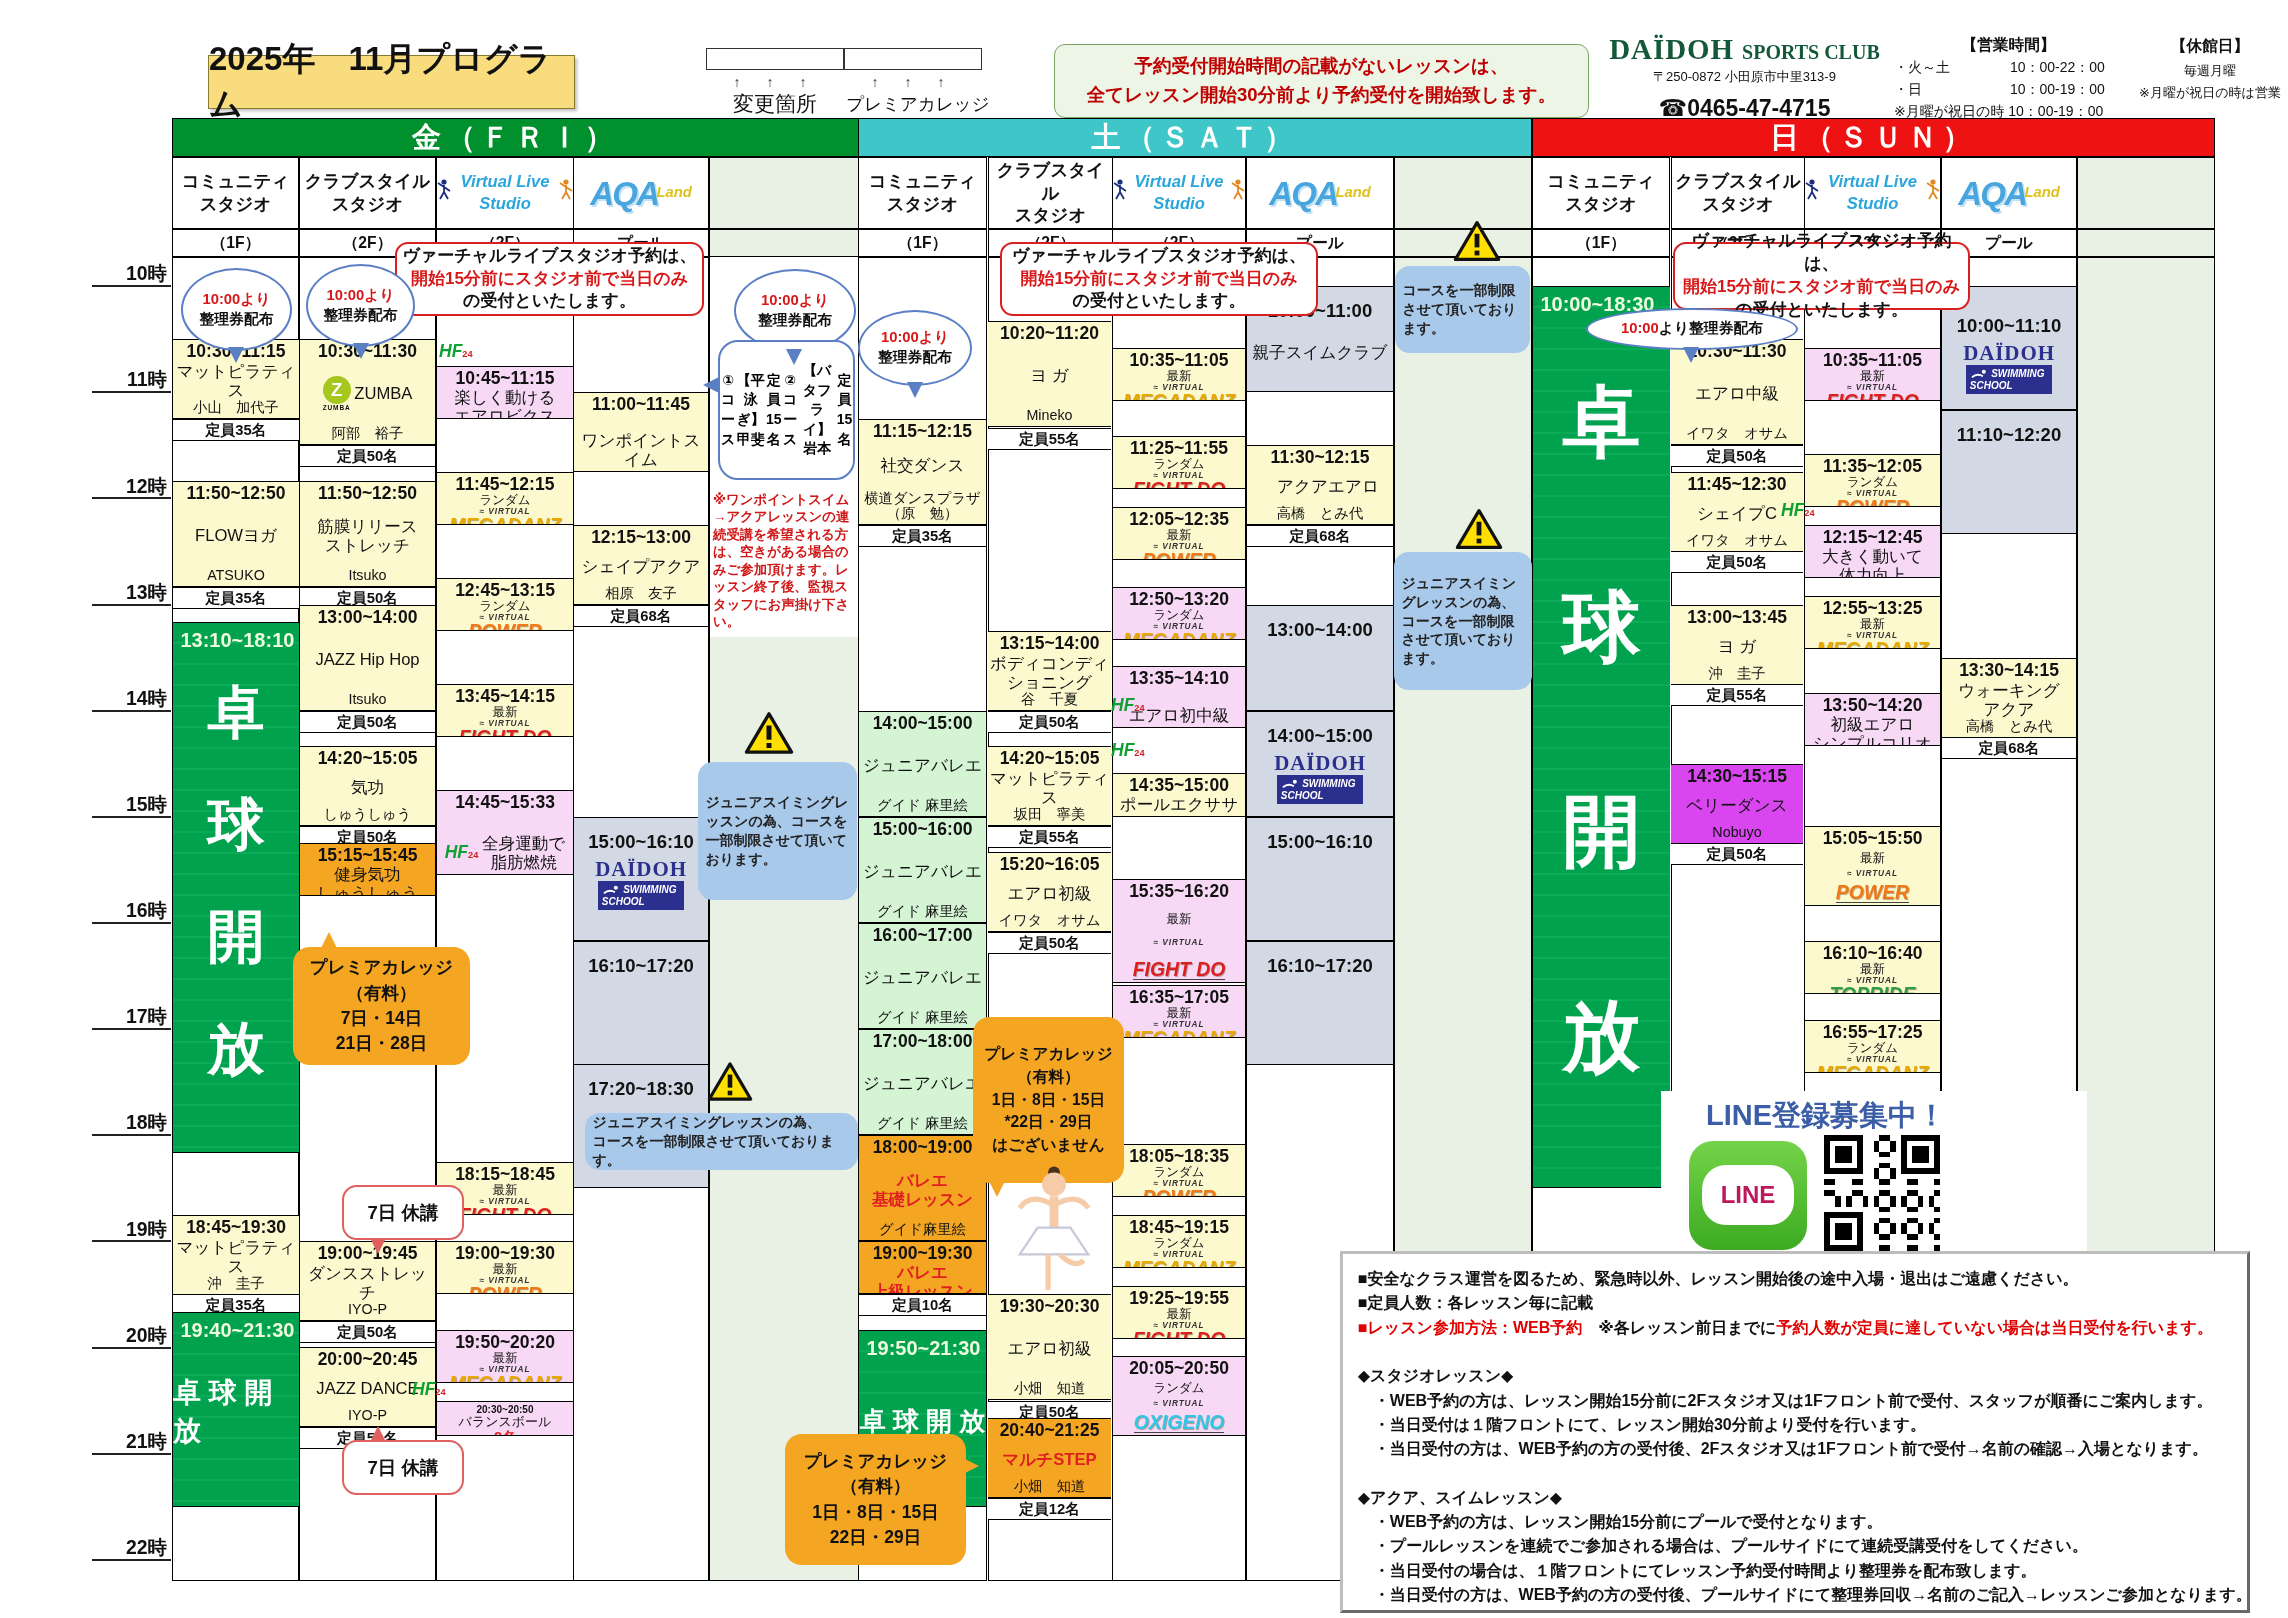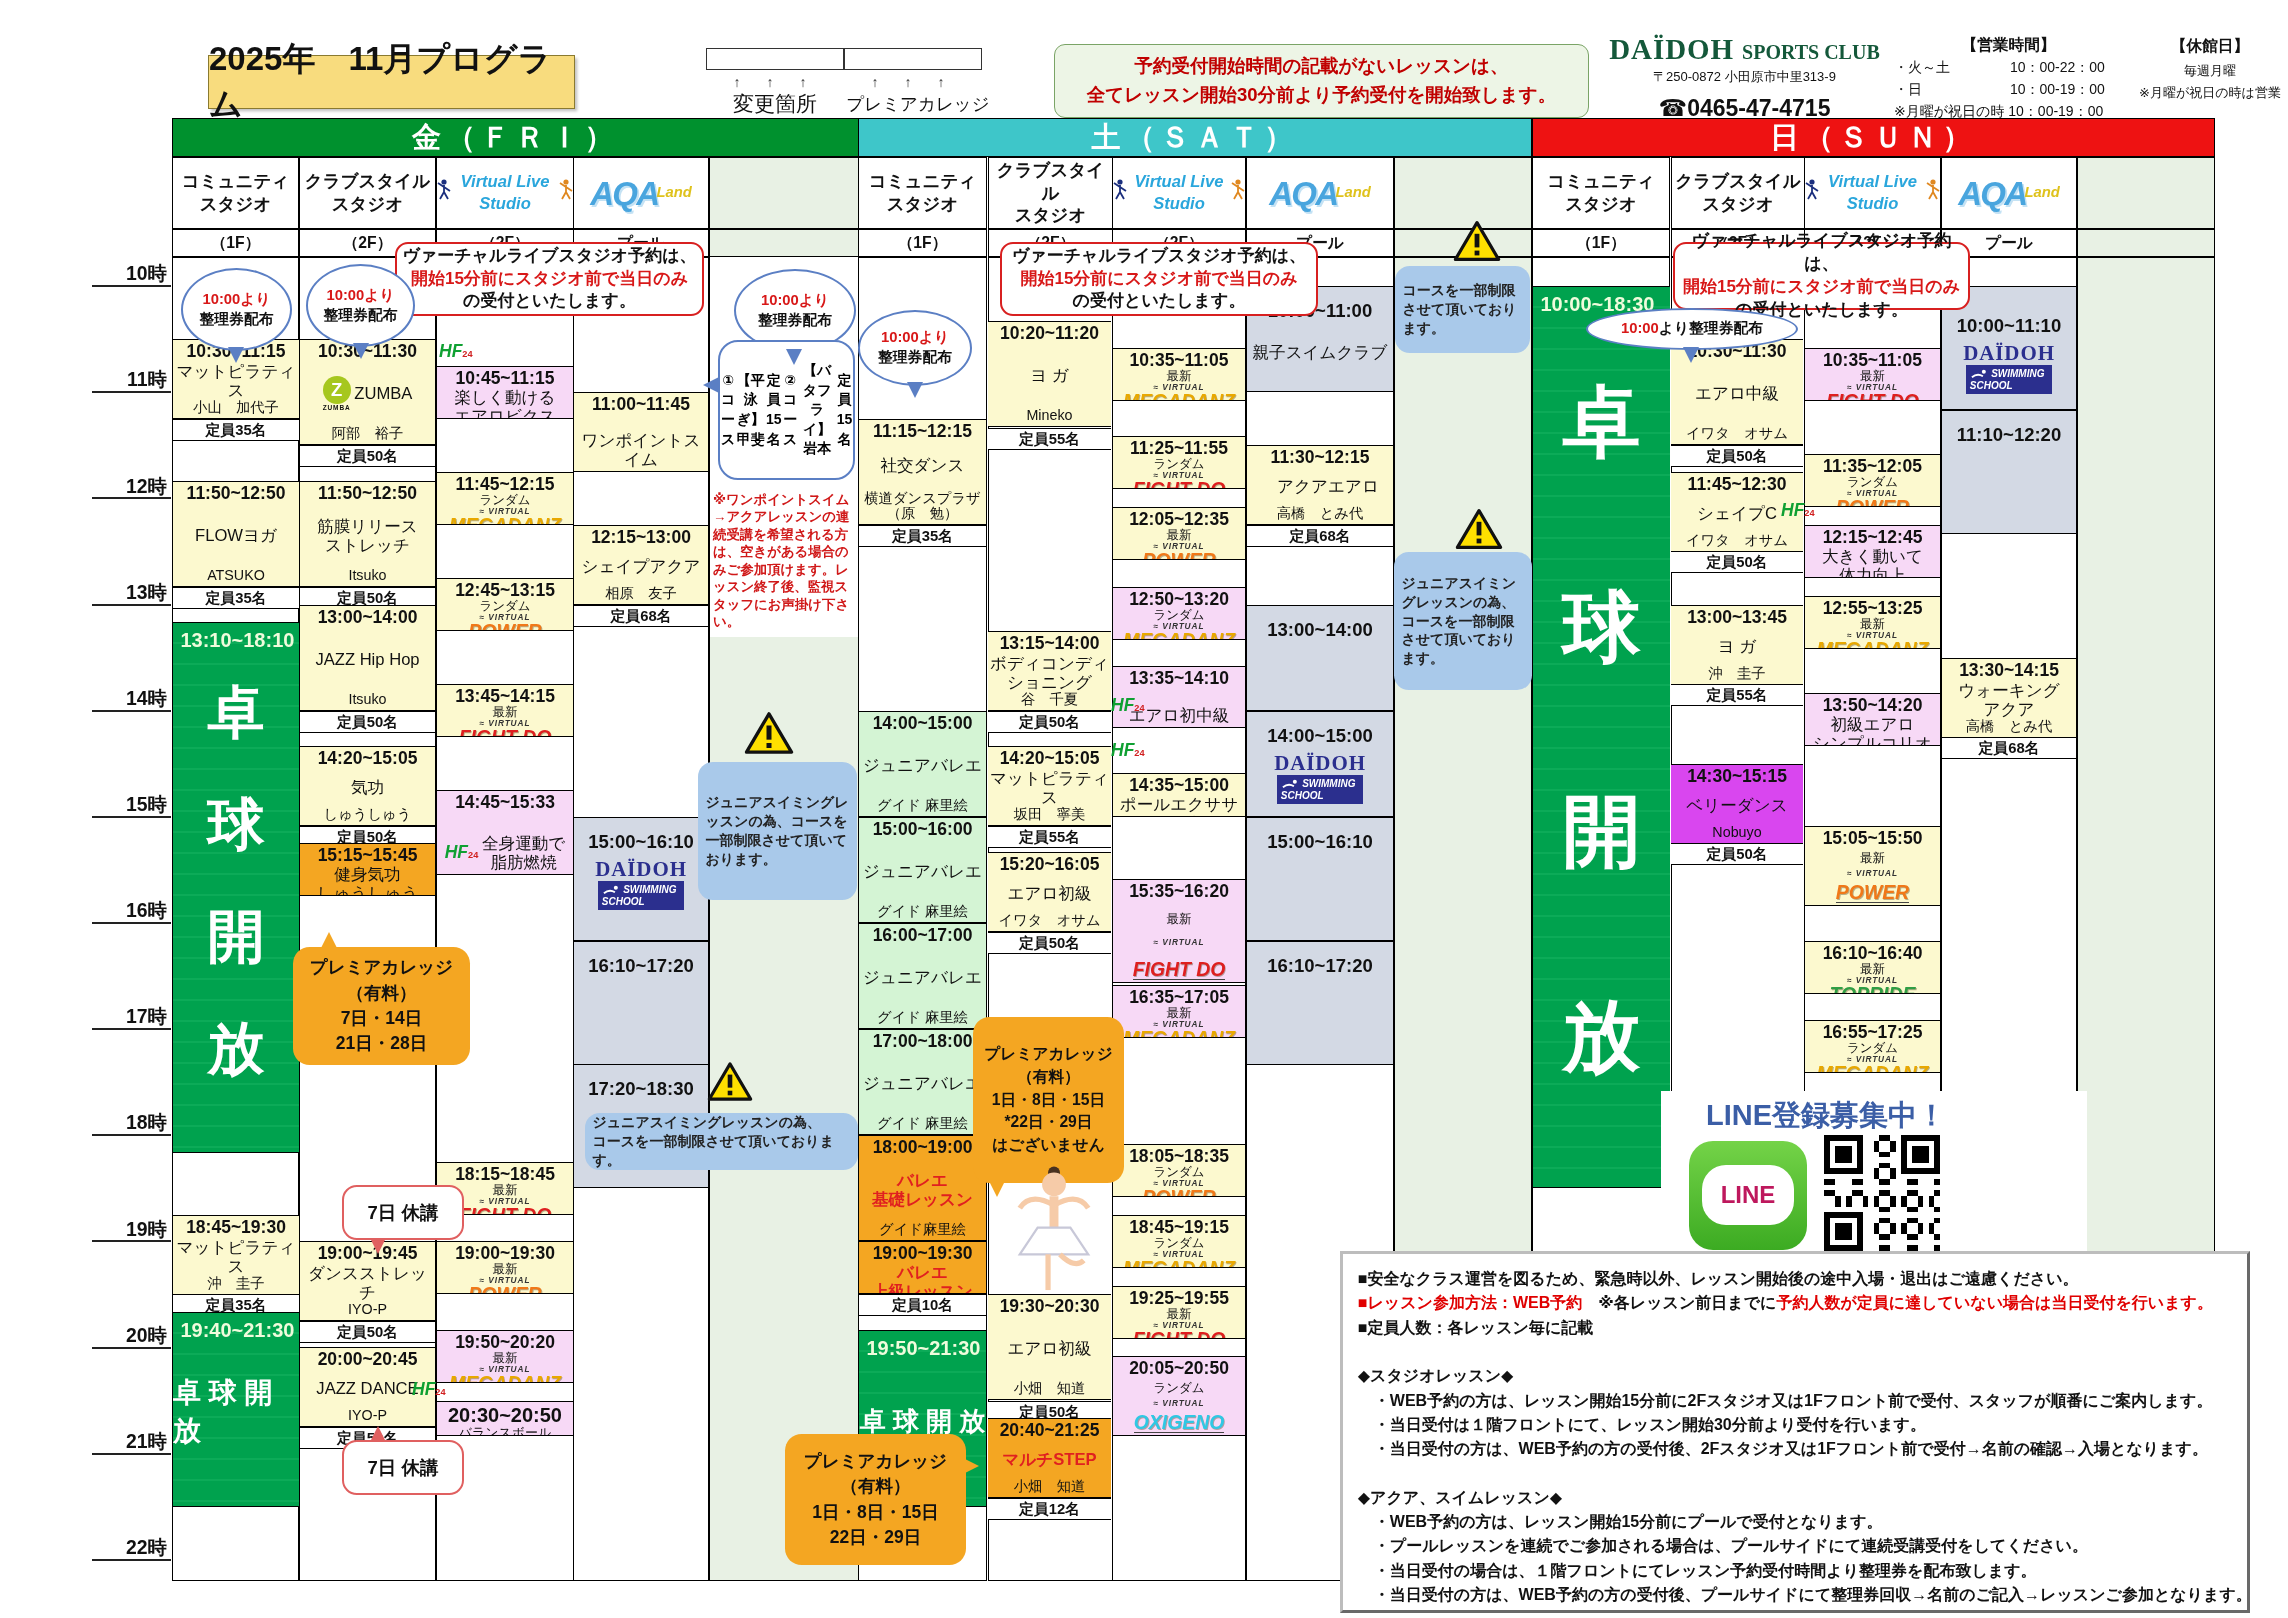--- a/index.html
+++ b/index.html
@@ -29,21 +29,21 @@
   .colhdr{background:#fff;border:0.9px solid #000;display:flex;align-items:center;justify-content:center;text-align:center;
     font-weight:bold;font-size:17.5px;line-height:1.3;white-space:pre-line;color:#111;}
   .floorrow{background:#fff;border:0.9px solid #000;display:flex;align-items:center;justify-content:center;font-size:15.7px;font-weight:bold;color:#111;}
   .colbody{border:0.9px solid #000;background:#fff;}
   .lesson{display:flex;flex-direction:column;align-items:center;justify-content:space-between;text-align:center;
     border-top:0.9px solid #000;border-bottom:0.9px solid #000;padding:1.8px 0.9px;overflow:hidden;color:#111;}
   .lesson .t{font-weight:bold;font-size:17.5px;line-height:1.1;}
   .lesson .ti{font-size:16.6px;line-height:1.15;white-space:pre-line;}
   .lesson .wh{font-size:14.3px;line-height:1.1;}
   .lesson .red{color:#E02020;}
-  .lesson.small .t{font-size:20px;}
+  .lesson.small .t{font-size:10px;}
   .lesson.small .ti{font-size:13px;}
   .cap{background:#fff;border-top:0.9px solid #000;border-bottom:0.9px solid #000;display:flex;align-items:center;justify-content:center;
     font-weight:bold;font-size:14.8px;color:#111;}
   .openblk{color:#fff;border-top:0.9px solid #000;border-bottom:0.9px solid #000;overflow:hidden;}
   .poolblk{display:flex;flex-direction:column;align-items:center;border-top:0.9px solid #000;border-bottom:0.9px solid #000;color:#111;}
   .tag{font-size:12.5px;line-height:1;}
   .vrow{font-size:8.3px;font-style:italic;font-weight:bold;color:#333;line-height:1;letter-spacing:0.9px;}
   .bname{font-size:19.4px;font-weight:bold;font-style:italic;letter-spacing:0;line-height:1.05;border-bottom:1.8px solid #444;}
   
   .red-callout{background:#fff;border:2.8px solid #D82020;border-radius:13px;display:flex;flex-direction:column;align-items:center;justify-content:center;
@@ -925,22 +925,22 @@
         <rect x="2" y="2" width="3" height="3" fill="#000"></rect>
         <rect x="14" y="0" width="7" height="7" fill="#000"></rect>
         <rect x="15" y="1" width="5" height="5" fill="#fff"></rect>
         <rect x="16" y="2" width="3" height="3" fill="#000"></rect>
         <rect x="0" y="14" width="7" height="7" fill="#000"></rect>
         <rect x="1" y="15" width="5" height="5" fill="#fff"></rect>
         <rect x="2" y="16" width="3" height="3" fill="#000"></rect>
       </svg></div>
     <div class="abs" id="infobox" style="left: 1340px; top: 1251px; width: 910px; height: 362px;">
       <div class="ln"><span>■安全なクラス運営を図るため、緊急時以外、レッスン開始後の途中入場・退出はご遠慮ください。</span></div>
+      <div class="ln"><span>■定員人数：各レッスン毎に記載</span></div>
       <div class="ln"><span class="r">■レッスン参加方法：WEB予約</span><span>　※各レッスン前日までに</span><span class="r">予約人数が定員に達していない場合は当日受付を行います。</span></div>
-      <div class="ln"><span>■定員人数：各レッスン毎に記載</span></div>
       <div class="ln">&nbsp;</div>
       <div class="ln"><span>◆スタジオレッスン◆</span></div>
       <div class="ln"><span>　・WEB予約の方は、レッスン開始15分前に2Fスタジオ又は1Fフロント前で受付、スタッフが順番にご案内します。</span></div>
       <div class="ln"><span>　・当日受付は１階フロントにて、レッスン開始30分前より受付を行います。</span></div>
       <div class="ln"><span>　・当日受付の方は、WEB予約の方の受付後、2Fスタジオ又は1Fフロント前で受付→名前の確認→入場となります。</span></div>
       <div class="ln">&nbsp;</div>
       <div class="ln"><span>◆アクア、スイムレッスン◆</span></div>
       <div class="ln"><span>　・WEB予約の方は、レッスン開始15分前にプールで受付となります。</span></div>
       <div class="ln"><span>　・プールレッスンを連続でご参加される場合は、プールサイドにて連続受講受付をしてください。</span></div>
       <div class="ln"><span>　・当日受付の場合は、１階フロントにてレッスン予約受付時間より整理券を配布致します。</span></div>

